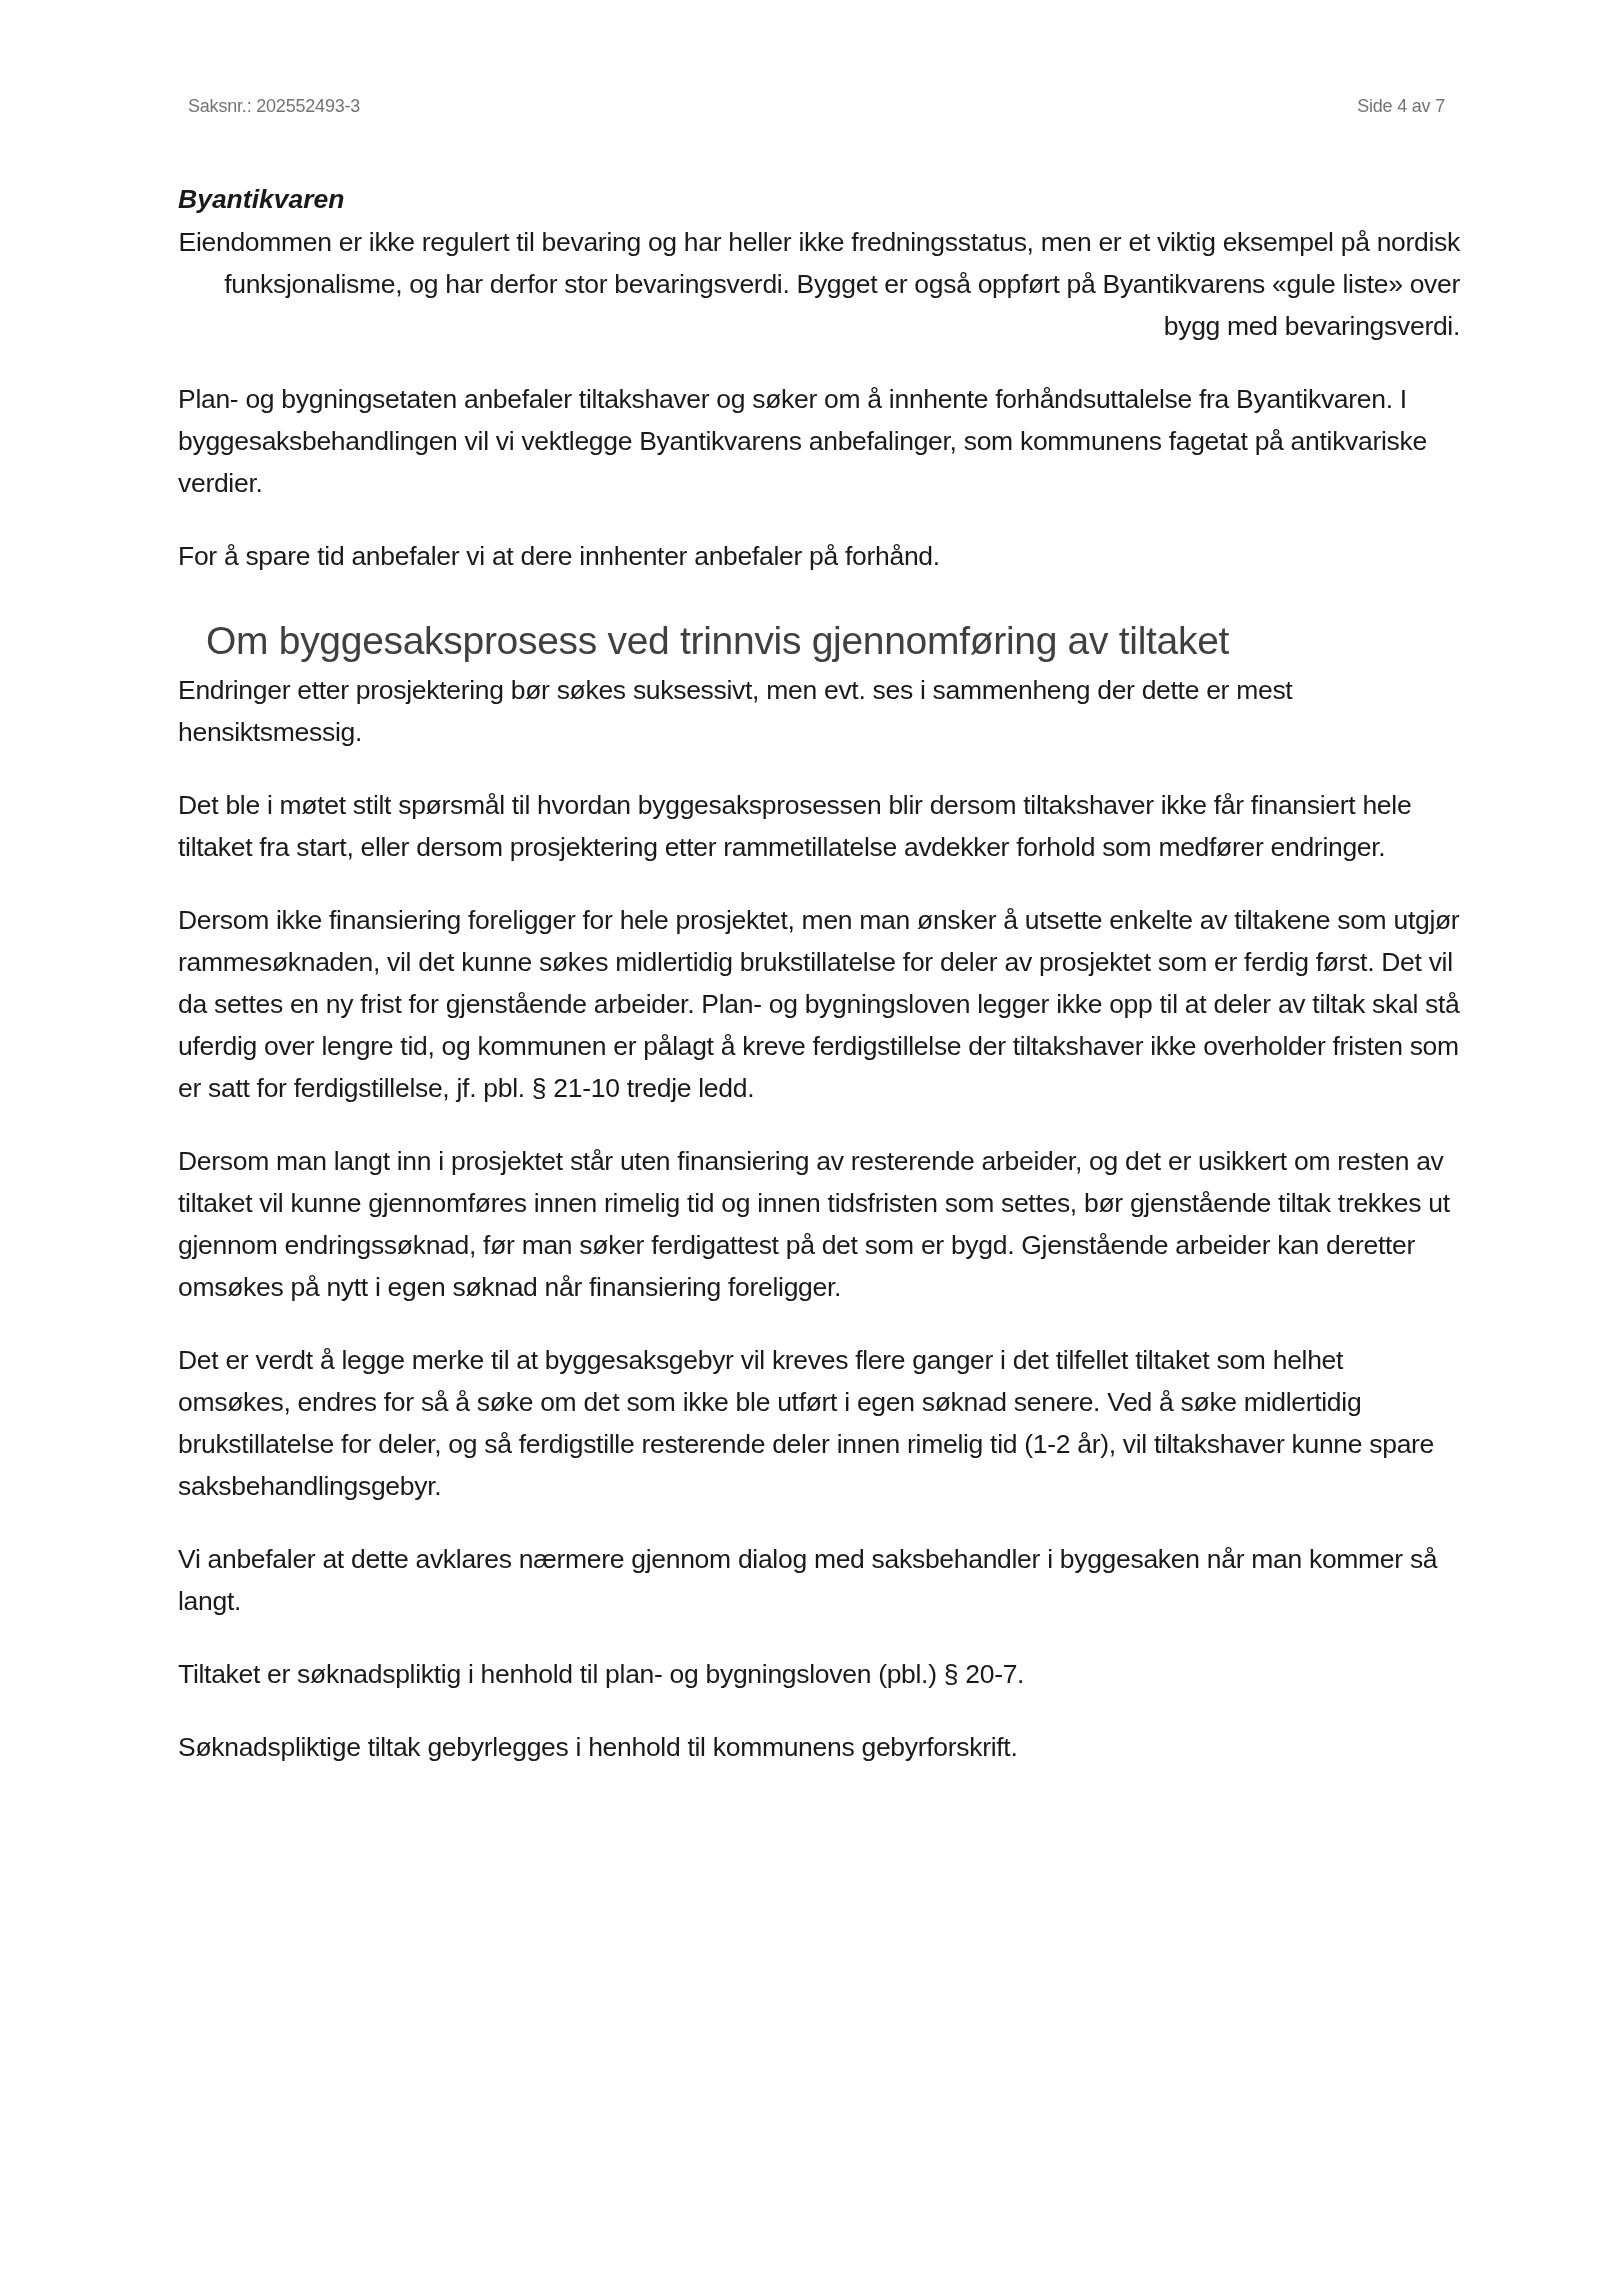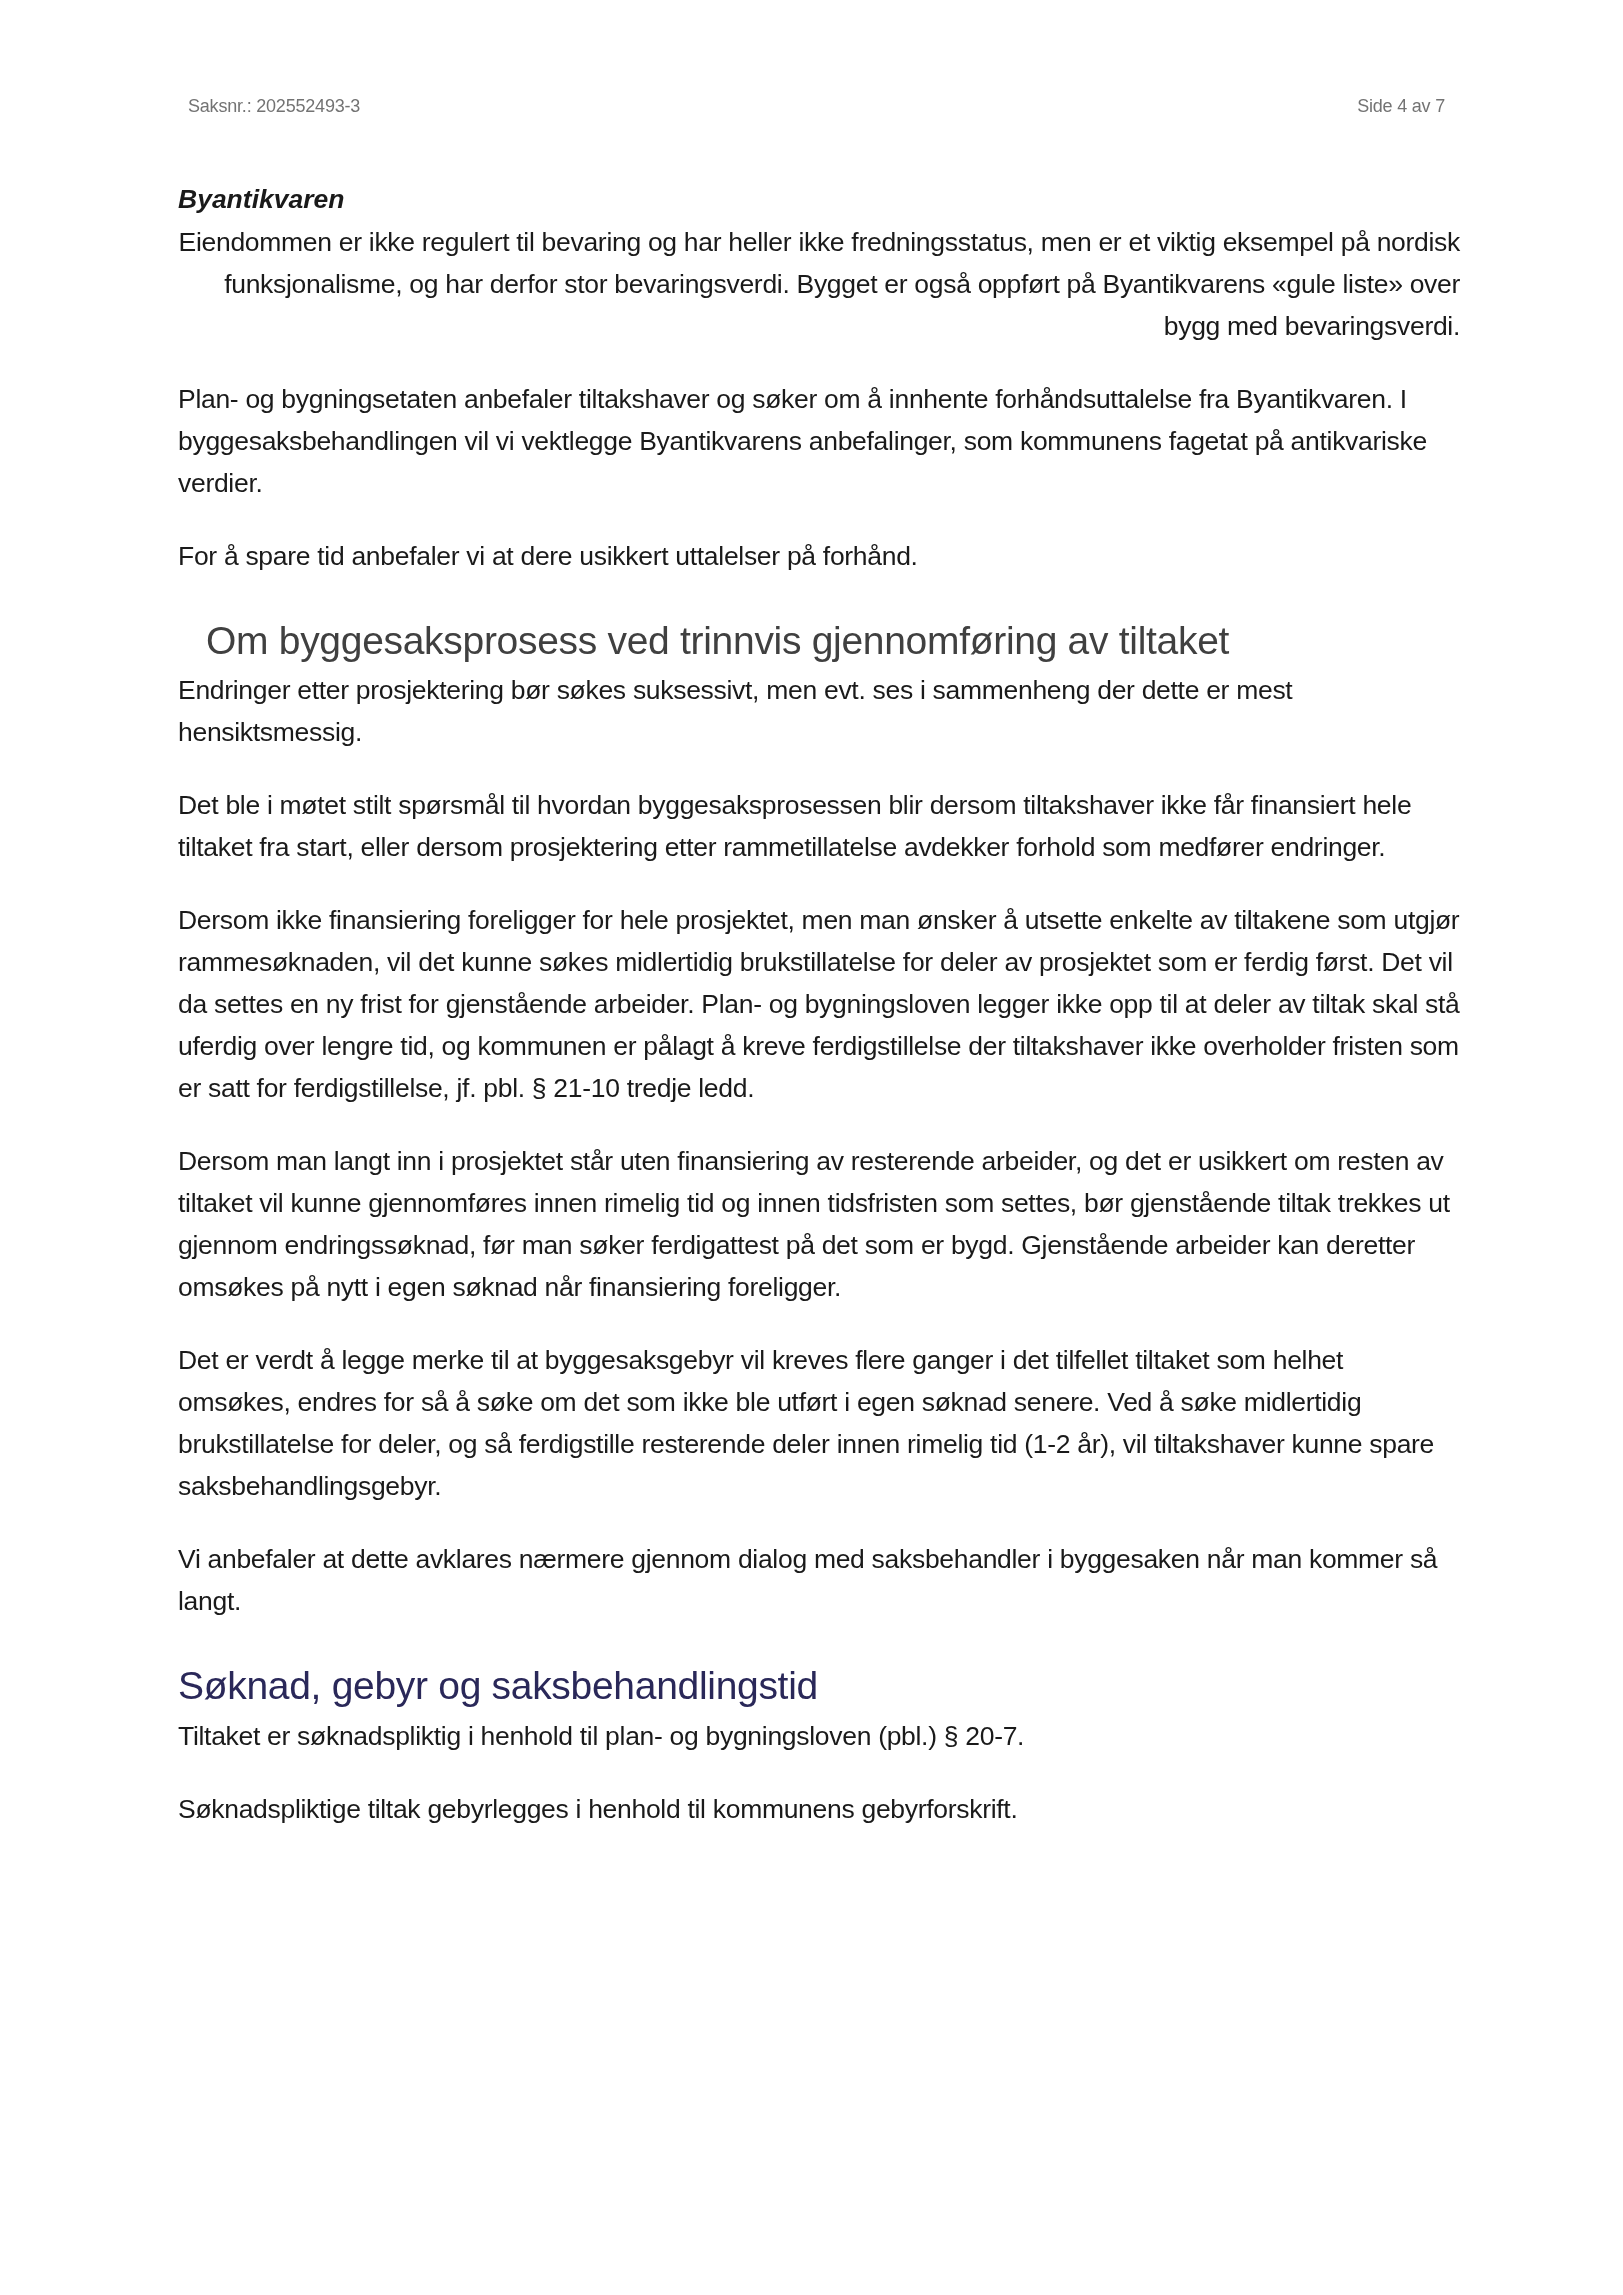--- a/index.html
+++ b/index.html
@@ -60,33 +60,32 @@
   <span>Saksnr.: 202552493-3</span>
   <span>Side 4 av 7</span>
 </div>
 
 <div class="content">
 
   <section>
     <h3 class="subheading">Byantikvaren</h3>
     <p class="first-par">Eiendommen er ikke regulert til bevaring og har heller ikke fredningsstatus, men er et viktig eksempel på nordisk funksjonalisme, og har derfor stor bevaringsverdi. Bygget er også oppført på Byantikvarens «gule liste» over bygg med bevaringsverdi.</p>
     <p>Plan- og bygningsetaten anbefaler tiltakshaver og søker om å innhente forhåndsuttalelse fra Byantikvaren. I byggesaksbehandlingen vil vi vektlegge Byantikvarens anbefalinger, som kommunens fagetat på antikvariske verdier.</p>
-    <p>For å spare tid anbefaler vi at dere usikkert uttalelser på forhånd.</p>
+    <p>For å spare tid anbefaler vi at dere innhenter anbefaler på forhånd.</p>
   </section>
 
   <section>
     <h2 class="h2 black">Om byggesaksprosess ved trinnvis gjennomføring av tiltaket</h2>
     <p>Endringer etter prosjektering bør søkes suksessivt, men evt. ses i sammenheng der dette er mest hensiktsmessig.</p>
     <p>Det ble i møtet stilt spørsmål til hvordan byggesaksprosessen blir dersom tiltakshaver ikke får finansiert hele tiltaket fra start, eller dersom prosjektering etter rammetillatelse avdekker forhold som medfører endringer.</p>
     <p>Dersom ikke finansiering foreligger for hele prosjektet, men man ønsker å utsette enkelte av tiltakene som utgjør rammesøknaden, vil det kunne søkes midlertidig brukstillatelse for deler av prosjektet som er ferdig først. Det vil da settes en ny frist for gjenstående arbeider. Plan- og bygningsloven legger ikke opp til at deler av tiltak skal stå uferdig over lengre tid, og kommunen er pålagt å kreve ferdigstillelse der tiltakshaver ikke overholder fristen som er satt for ferdigstillelse, jf. pbl. § 21-10 tredje ledd.</p>
     <p>Dersom man langt inn i prosjektet står uten finansiering av resterende arbeider, og det er usikkert om resten av tiltaket vil kunne gjennomføres innen rimelig tid og innen tidsfristen som settes, bør gjenstående tiltak trekkes ut gjennom endringssøknad, før man søker ferdigattest på det som er bygd. Gjenstående arbeider kan deretter omsøkes på nytt i egen søknad når finansiering foreligger.</p>
     <p>Det er verdt å legge merke til at byggesaksgebyr vil kreves flere ganger i det tilfellet tiltaket som helhet omsøkes, endres for så å søke om det som ikke ble utført i egen søknad senere. Ved å søke midlertidig brukstillatelse for deler, og så ferdigstille resterende deler innen rimelig tid (1-2 år), vil tiltakshaver kunne spare saksbehandlingsgebyr.</p>
     <p>Vi anbefaler at dette avklares nærmere gjennom dialog med saksbehandler i byggesaken når man kommer så langt.</p>
   </section>
 
   <section>
-    <h2 class="h2 indigo">Søknad, gebyr og saksbehandlingstid</h2>
     <p>Tiltaket er søknadspliktig i henhold til plan- og bygningsloven (pbl.) § 20-7.</p>
     <p>Søknadspliktige tiltak gebyrlegges i henhold til kommunens gebyrforskrift.</p>
   </section>
 
 </div>
 
 
 </body></html>

